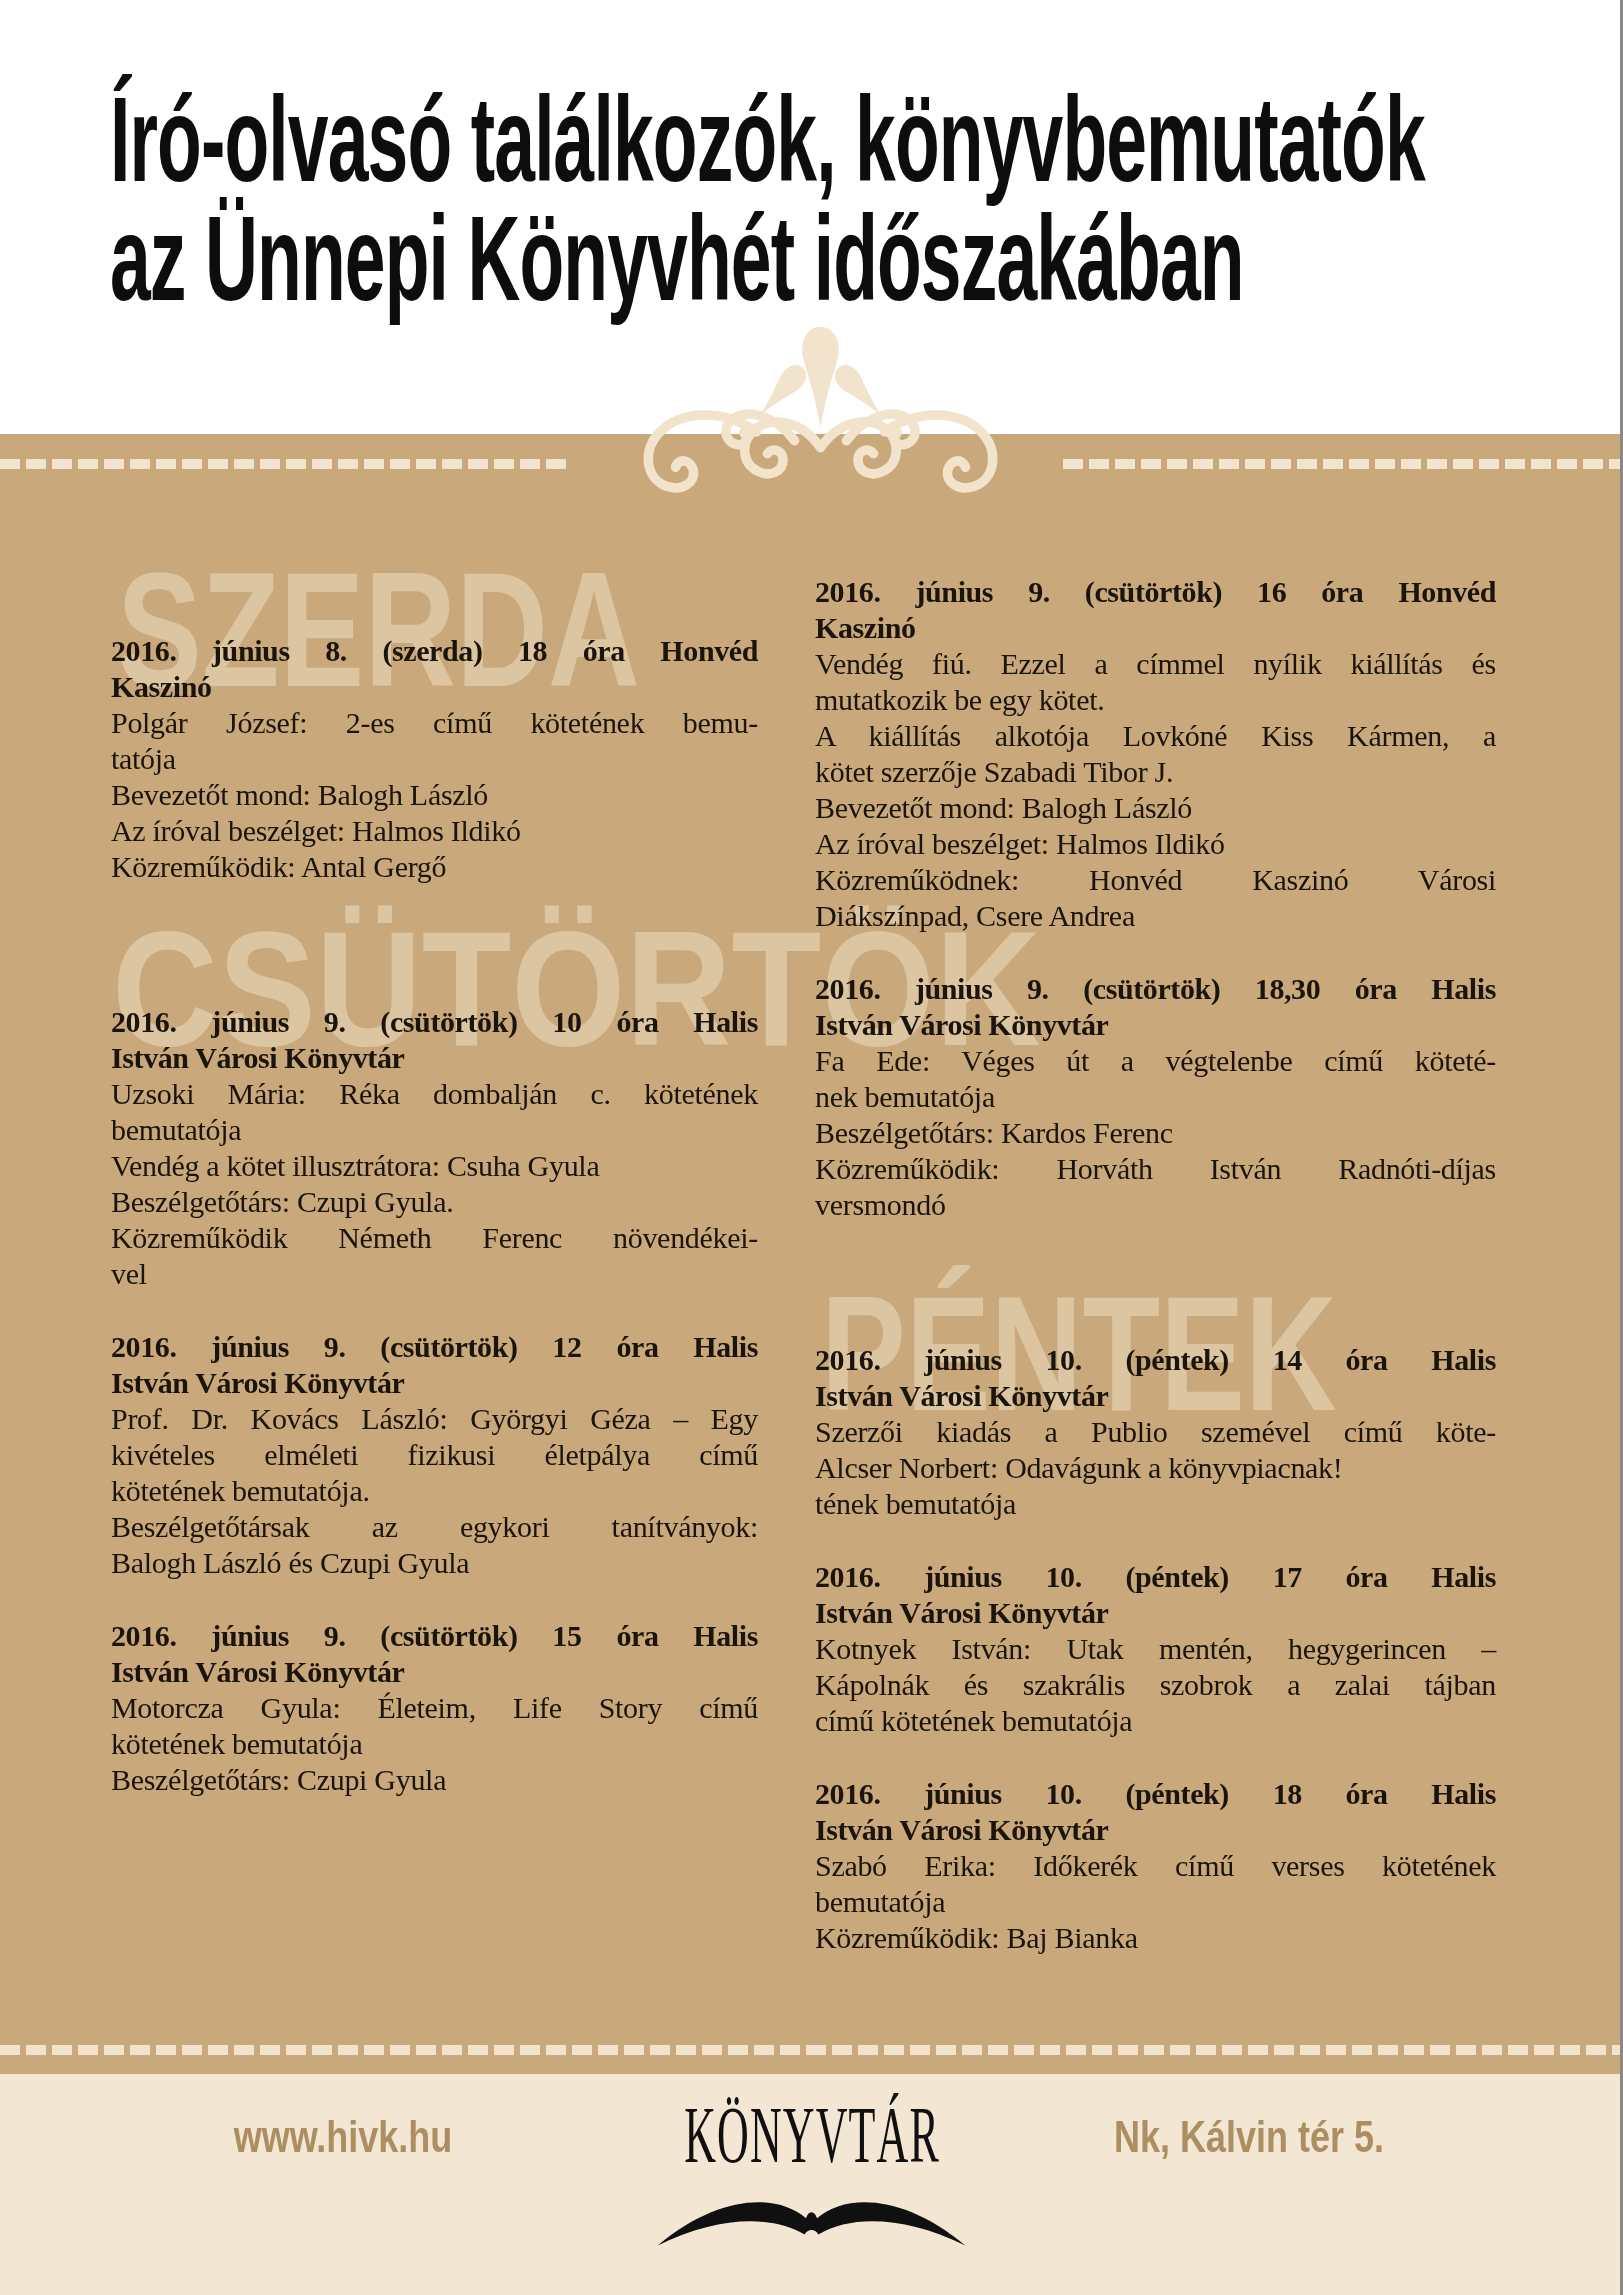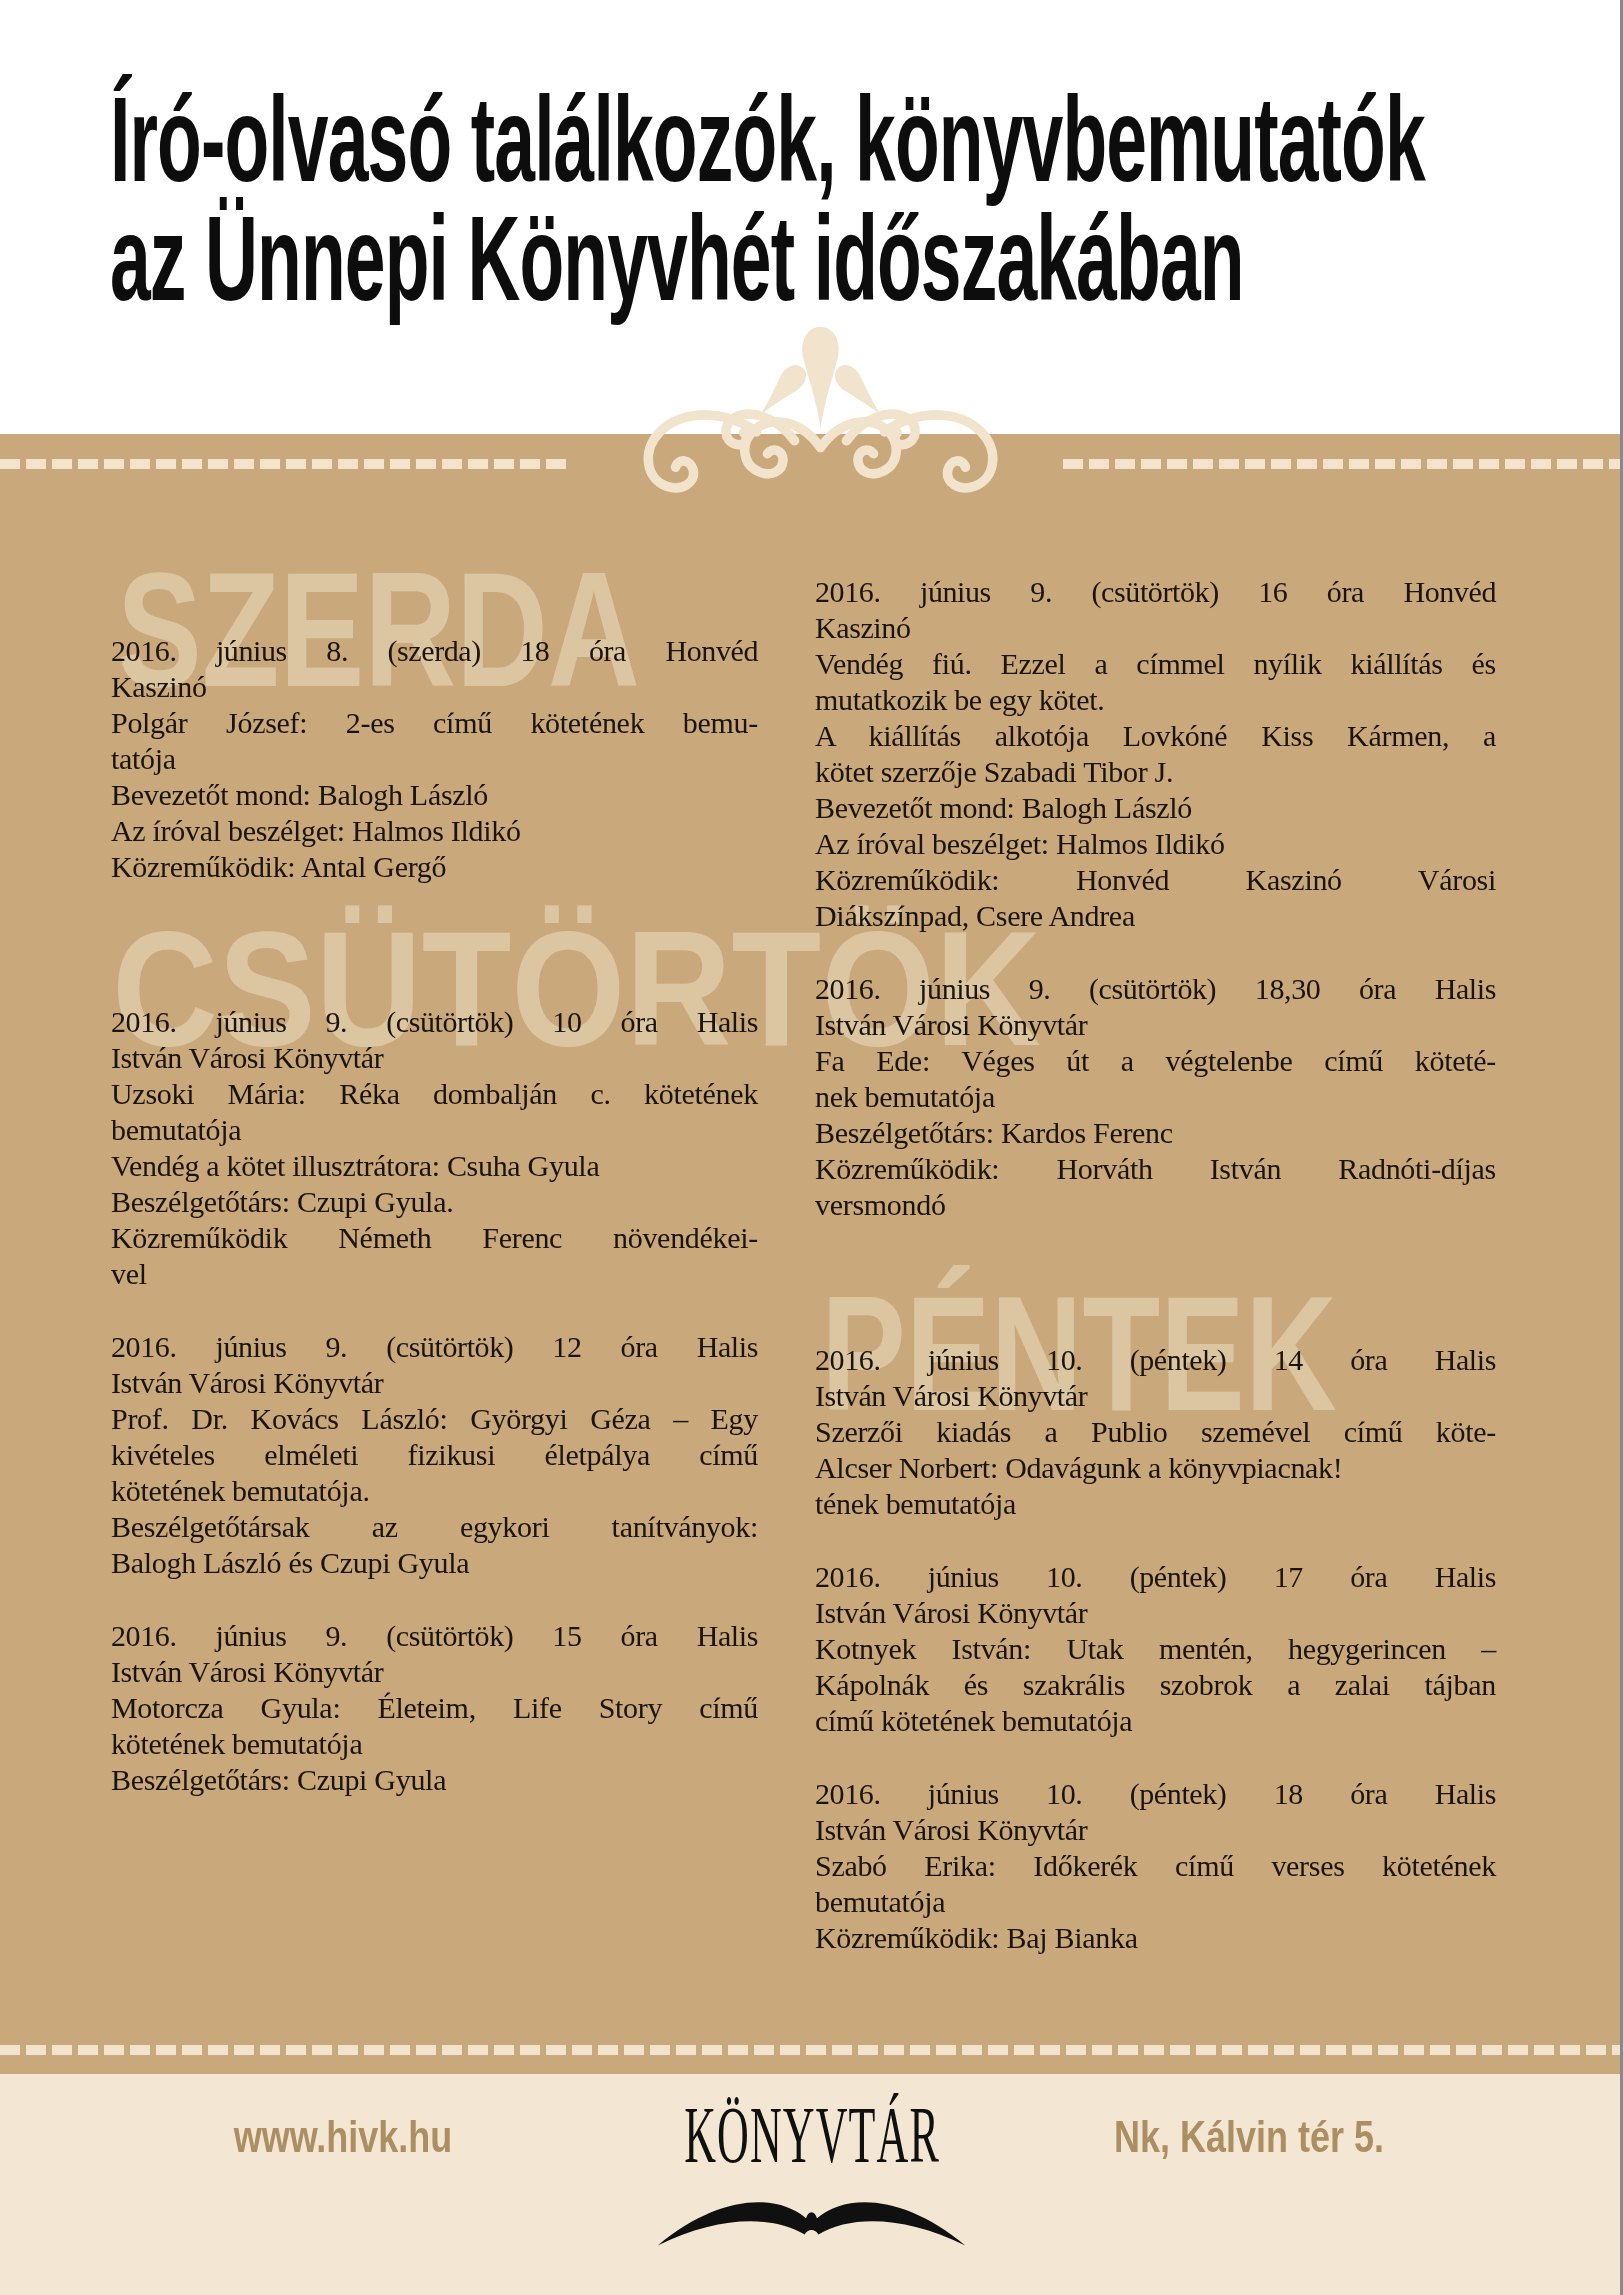--- a/index.html
+++ b/index.html
@@ -43,21 +43,21 @@
   .col { position:absolute; z-index:2; }
   #col1 { left:111px;  top:633px; width:647px; }
   #col2 { left:815px; top:574px; width:681px; }
   .event { margin:0 0 37px 0; }
   .event.extra-gap { margin-top:119px; }
   .ln {
     font-size:30px; line-height:36px; color:var(--text);
     letter-spacing:-0.3px; text-align:left;
   }
   .ln.fill { text-align:justify; text-align-last:justify; }
-  .ln.hd { font-weight:normal; letter-spacing:-0.4px; }
+  .ln.hd { font-weight:bold; letter-spacing:-0.4px; }
   
   .site, .addr {
     position:absolute; top:2114px;
     font-family:"Liberation Sans", sans-serif; font-weight:bold;
     font-size:45px; line-height:45px; color:var(--footer-text);
     white-space:nowrap;
   }
   .site { left:343px;  transform:translateX(-50%) scaleX(0.8); }
   .addr { left:1249px; transform:translateX(-50%) scaleX(0.8); }
   .logo-text {
@@ -147,21 +147,21 @@
     <section id="col2" class="col">
         <article class="event">
           <div class="ln hd fill">2016. június 9. (csütörtök) 16 óra Honvéd</div>
           <div class="ln hd">Kaszinó</div>
           <div class="ln  fill">Vendég fiú. Ezzel a címmel nyílik kiállítás és</div>
           <div class="ln ">mutatkozik be egy kötet.</div>
           <div class="ln  fill">A kiállítás alkotója Lovkóné Kiss Kármen, a</div>
           <div class="ln ">kötet szerzője Szabadi Tibor J.</div>
           <div class="ln ">Bevezetőt mond: Balogh László</div>
           <div class="ln ">Az íróval beszélget: Halmos Ildikó</div>
-          <div class="ln  fill">Közreműködik: Honvéd Kaszinó Városi</div>
+          <div class="ln  fill">Közreműködnek: Honvéd Kaszinó Városi</div>
           <div class="ln ">Diákszínpad, Csere Andrea</div>
         </article>
         <article class="event">
           <div class="ln hd fill">2016. június 9. (csütörtök) 18,30 óra Halis</div>
           <div class="ln hd">István Városi Könyvtár</div>
           <div class="ln  fill">Fa Ede: Véges út a végtelenbe című köteté-</div>
           <div class="ln ">nek bemutatója</div>
           <div class="ln ">Beszélgetőtárs: Kardos Ferenc</div>
           <div class="ln  fill">Közreműködik: Horváth István Radnóti-díjas</div>
           <div class="ln ">versmondó</div>

